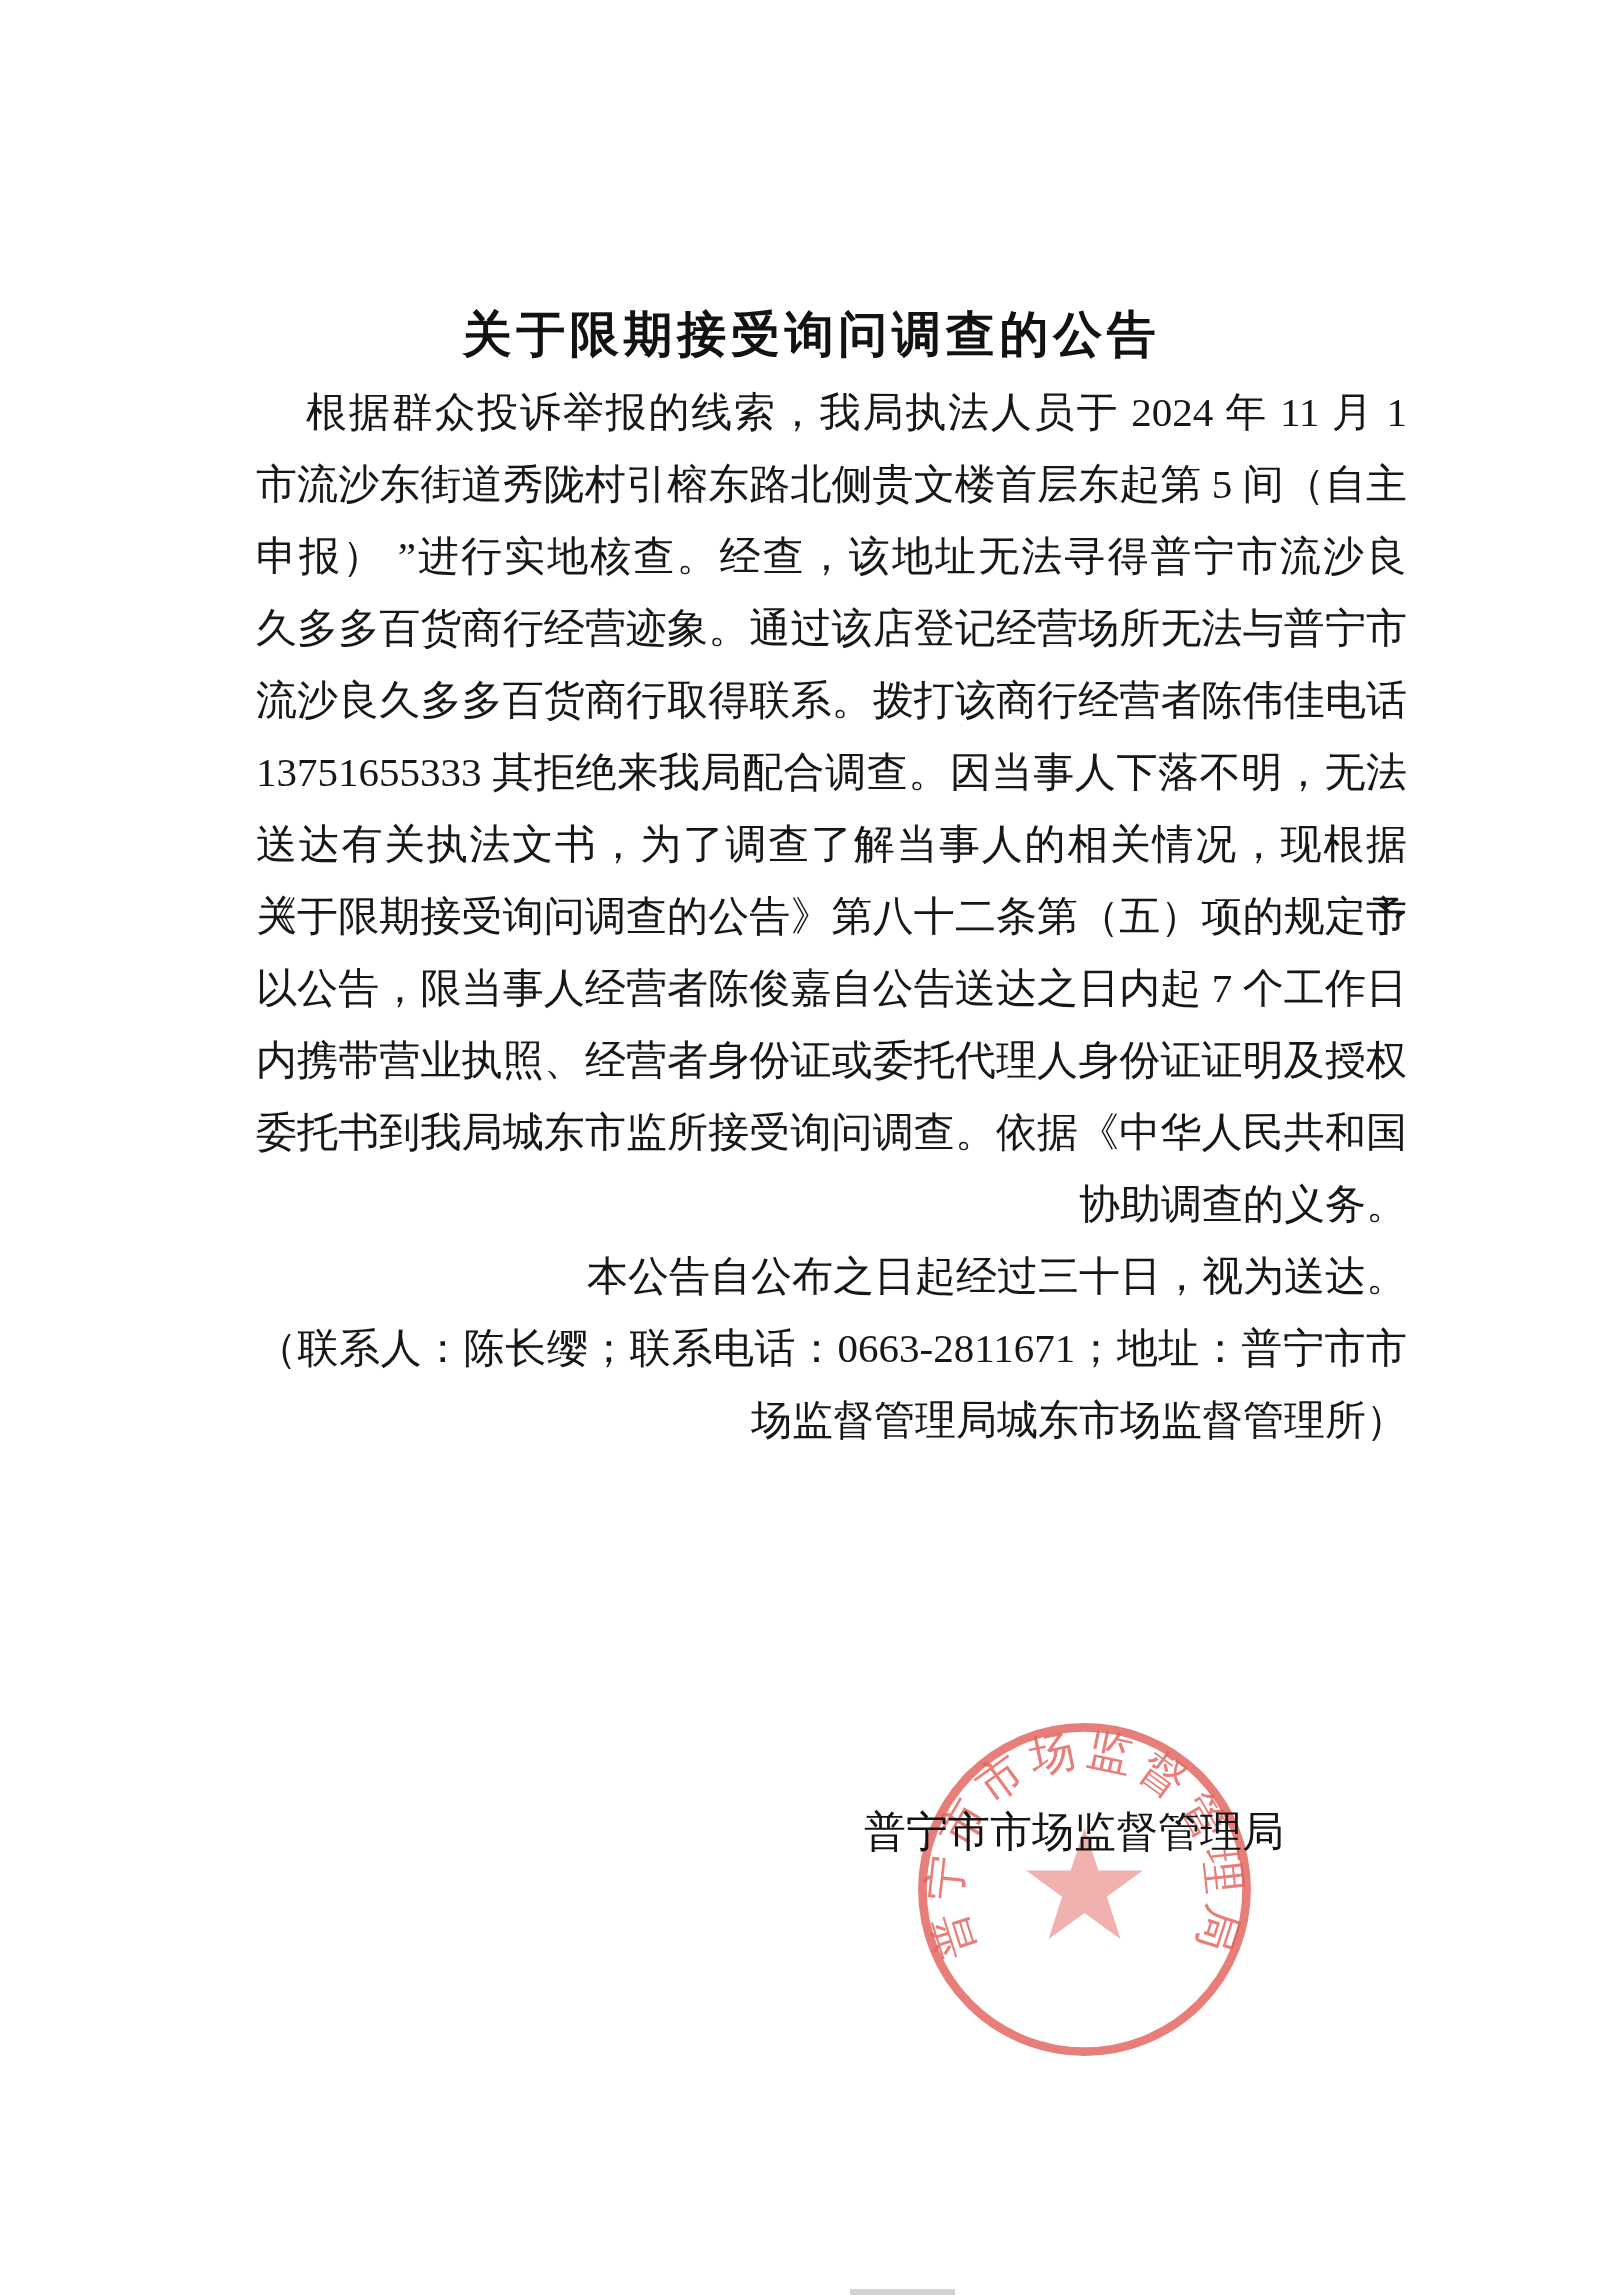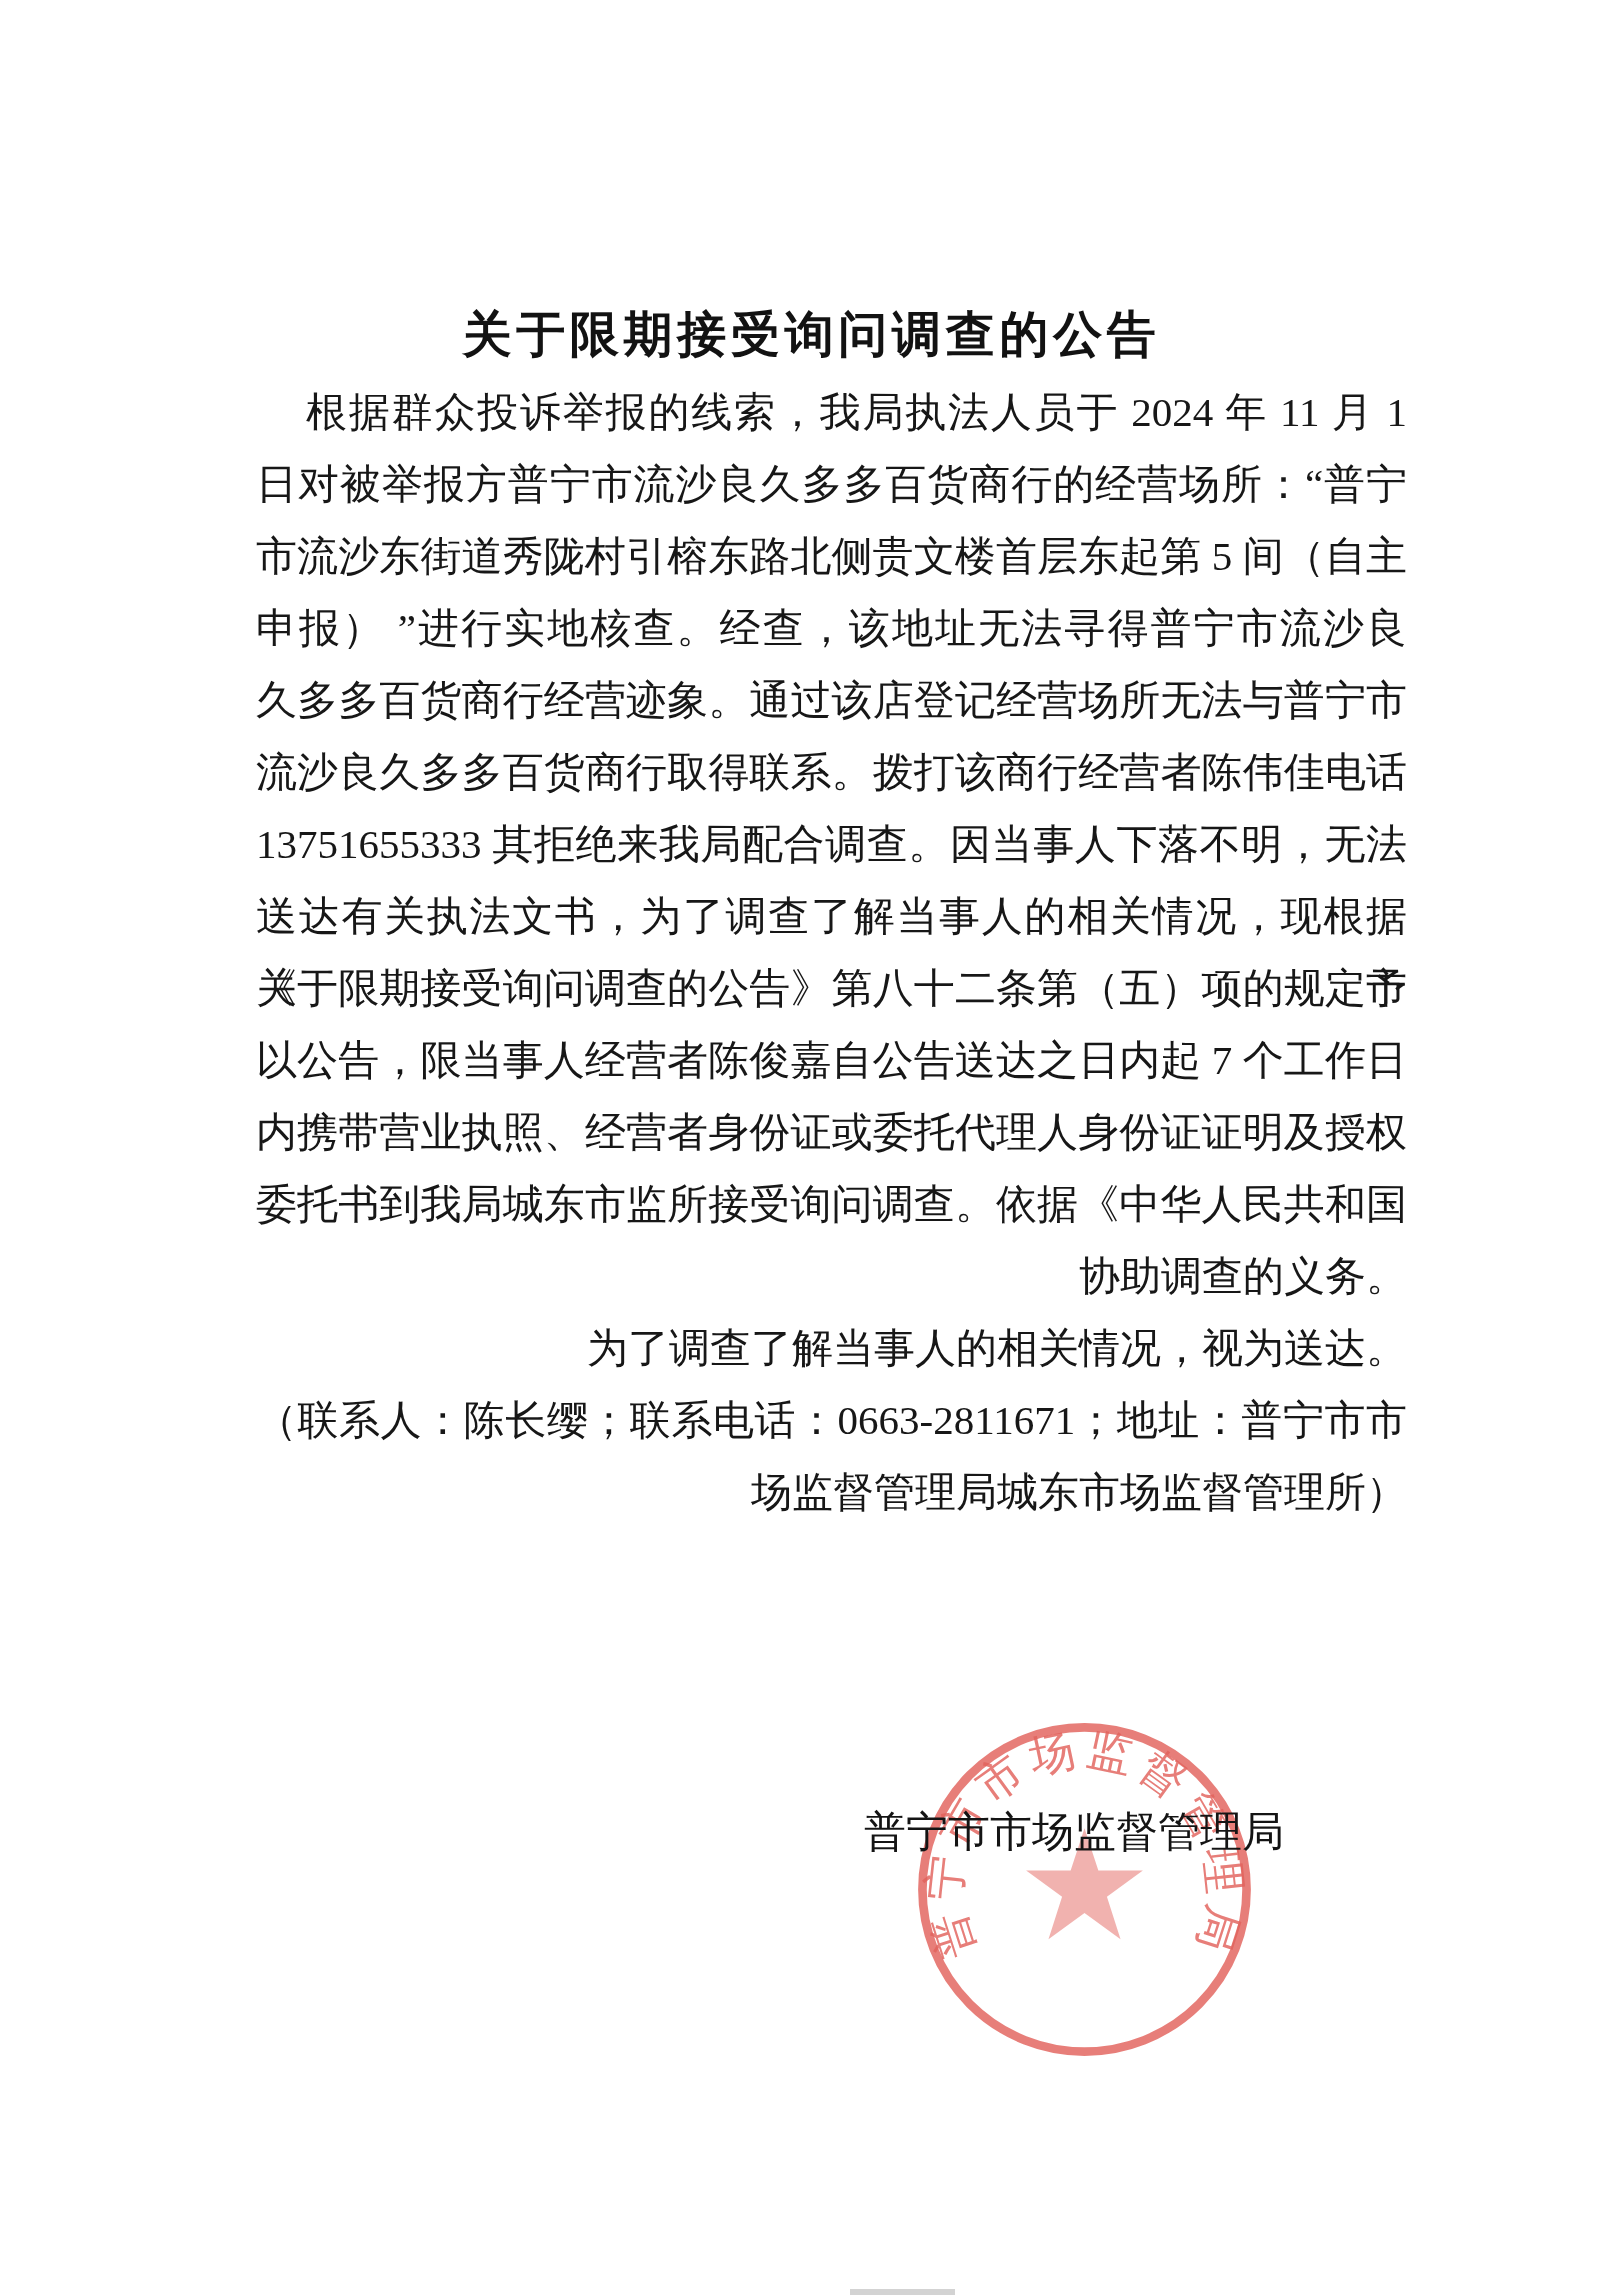--- a/index.html
+++ b/index.html
@@ -91,33 +91,32 @@
 </style>
 </head>
 <body>
 
 <div class="page">
 
   <div class="doc-title">关于限期接受询问调查的公告</div>
 
   <div class="body-text">
       <div class="line justify indent">根据群众投诉举报的线索，我局执法人员于 2024 年 11 月 1</div>
-      <div class="line justify">日对被举报方普宁市流沙良久多多百货商行的经营场所：“普宁</div>
       <div class="line justify">市流沙东街道秀陇村引榕东路北侧贵文楼首层东起第 5 间（自主</div>
       <div class="line justify">申报） ”进行实地核查。经查，该地址无法寻得普宁市流沙良</div>
       <div class="line justify">久多多百货商行经营迹象。通过该店登记经营场所无法与普宁市</div>
       <div class="line justify">流沙良久多多百货商行取得联系。拨打该商行经营者陈伟佳电话</div>
       <div class="line justify">13751655333 其拒绝来我局配合调查。因当事人下落不明，无法</div>
       <div class="line justify">送达有关执法文书，为了调查了解当事人的相关情况，现根据《市</div>
       <div class="line justify">关于限期接受询问调查的公告》第八十二条第（五）项的规定予</div>
       <div class="line justify">以公告，限当事人经营者陈俊嘉自公告送达之日内起 7 个工作日</div>
       <div class="line justify">内携带营业执照、经营者身份证或委托代理人身份证证明及授权</div>
       <div class="line justify">委托书到我局城东市监所接受询问调查。依据《中华人民共和国</div>
       <div class="line">协助调查的义务。</div>
-      <div class="line indent">为了调查了解当事人的相关情况，视为送达。</div>
+      <div class="line indent">本公告自公布之日起经过三十日，视为送达。</div>
       <div class="line justify">（联系人：陈长缨；联系电话：0663-2811671；地址：普宁市市</div>
       <div class="line">场监督管理局城东市场监督管理所）</div>
     </div>
 
   <svg class="seal" viewBox="0 0 436 436">
     <defs>
       <path id="seal-arc" d="M 120.7 342.5 A 158 158 0 1 1 315.3 342.5" fill="none"></path>
     </defs>
     <circle cx="218" cy="218" r="206" fill="none" stroke="#e2625c" stroke-width="11" opacity="0.82"></circle>
     <polygon points="218,140 235.6,193.7 292.2,193.9 246.5,227.3 263.8,281.1 218,248 172.2,281.1 189.5,227.3 143.8,193.9 200.4,193.7" fill="#e87f79" opacity="0.6"></polygon>

